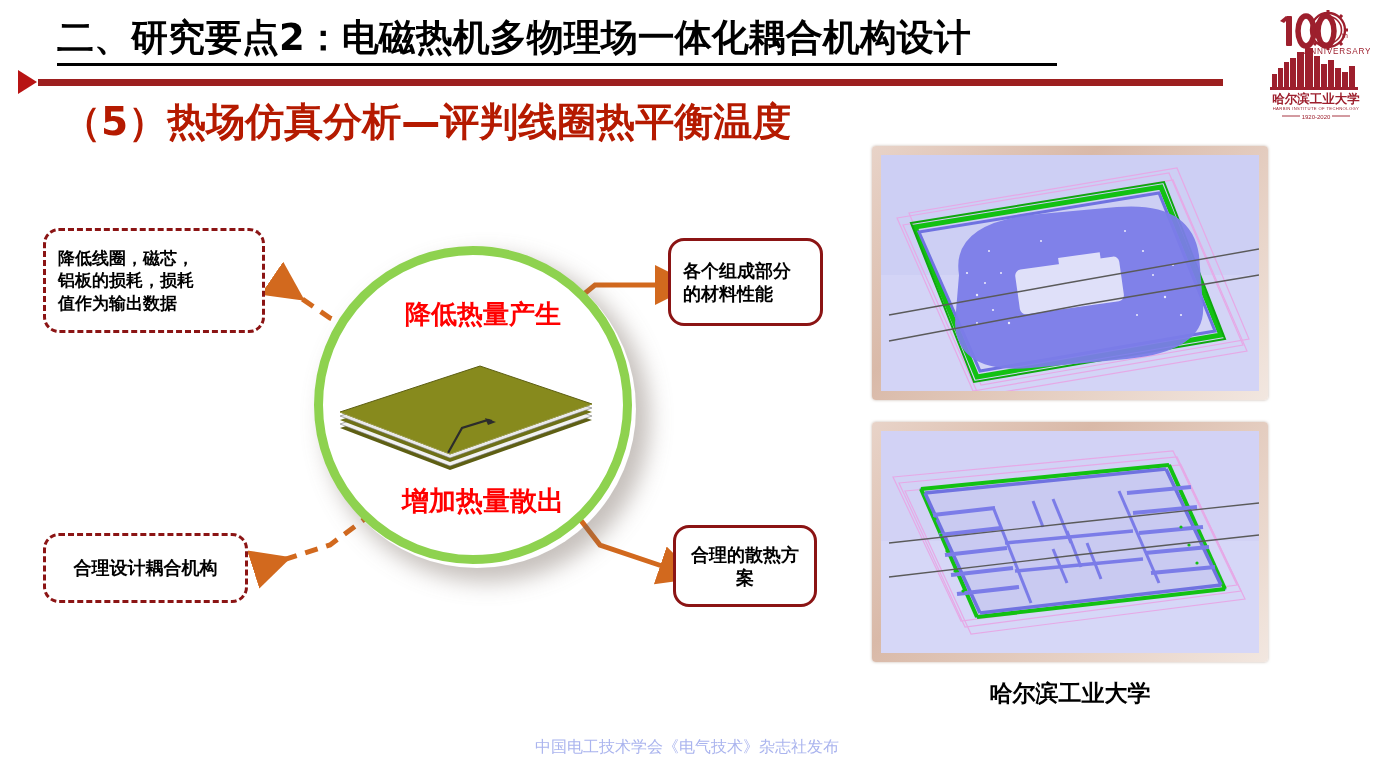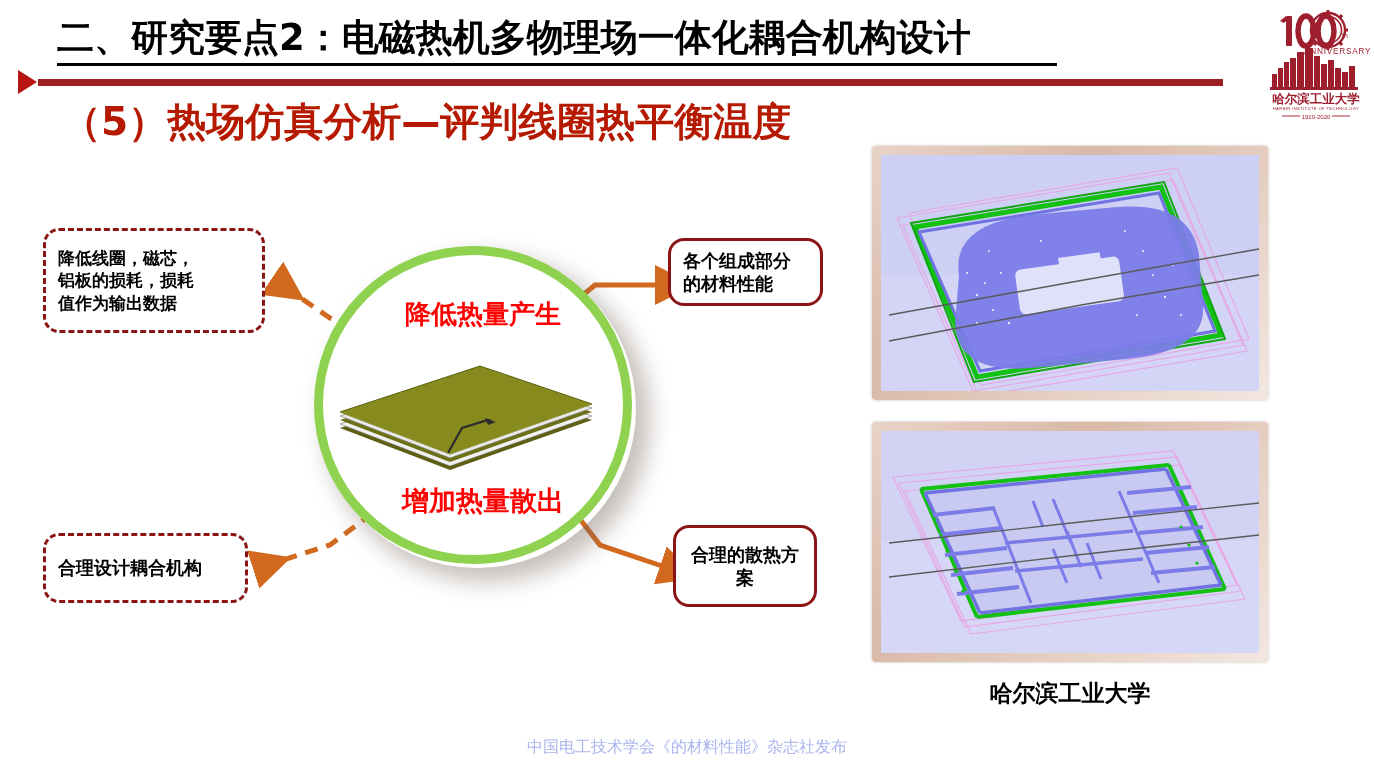--- a/index.html
+++ b/index.html
@@ -149,24 +149,24 @@
   .callout.dashed { border: 3px dashed #8b1414; }
   .callout.solid  { border: 3px solid  #8b1414; }
 
   #box-loss {
     left: 43px; top: 228px; width: 222px; height: 105px;
     font-size: 17px;
   }
   #box-coupling {
     left: 43px; top: 533px; width: 205px; height: 70px;
     font-size: 18px;
-    justify-content: flex-start;
+    justify-content: center;
   }
   #box-material {
-    left: 668px; top: 238px; width: 155px; height: 68px;
+    left: 668px; top: 238px; width: 155px; height: 88px;
     font-size: 18px;
   }
   #box-cooling {
     left: 673px; top: 525px; width: 144px; height: 82px;
     font-size: 18px;
     justify-content: center;
     text-align: center;
   }
 
   
@@ -478,15 +478,15 @@
         <line x1="8" y1="112" x2="190" y2="92"></line>
         <line x1="190" y1="92" x2="378" y2="72"></line>
         <line x1="8" y1="146" x2="196" y2="124"></line>
         <line x1="196" y1="124" x2="378" y2="104"></line>
       </g>
     </svg>
   </div>
 
   <div class="sim-caption">哈尔滨工业大学</div>
 
-  <div class="footer">中国电工技术学会《的材料性能》杂志社发布</div>
+  <div class="footer">中国电工技术学会《电气技术》杂志社发布</div>
 
 </div>
 
 </body></html>

